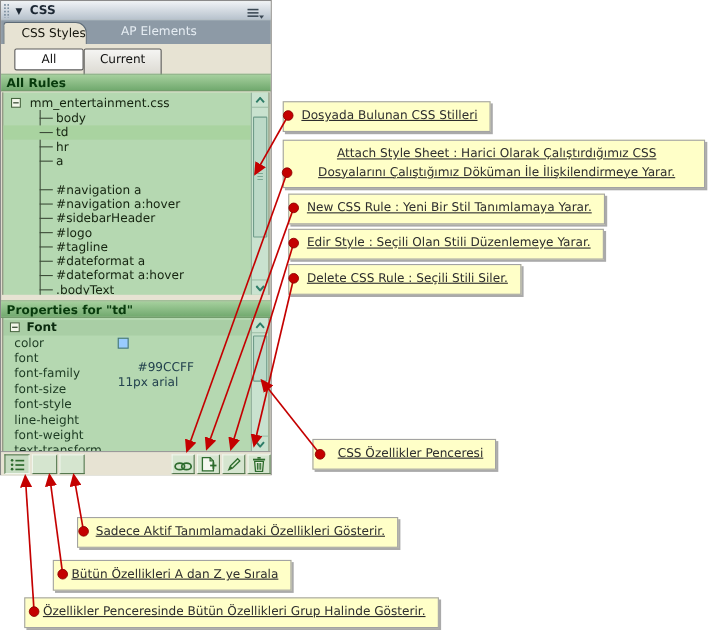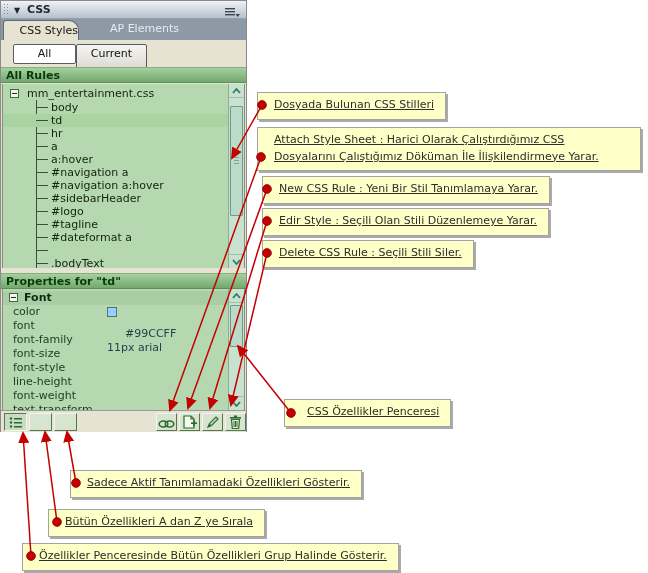--- a/index.html
+++ b/index.html
@@ -174,24 +174,20 @@
           <span class="rl">td</span>
         </div>
       <div class="rule-row" style="top:43px">
           <span class="tick"></span>
           <span class="rl">hr</span>
         </div>
       <div class="rule-row" style="top:56px">
           <span class="tick"></span>
           <span class="rl">a</span>
         </div>
-      <div class="rule-row" style="top:69px">
-          <span class="tick"></span>
-          <span class="rl">a:hover</span>
-        </div>
       <div class="rule-row" style="top:82px">
           <span class="tick"></span>
           <span class="rl">#navigation a</span>
         </div>
       <div class="rule-row" style="top:95px">
           <span class="tick"></span>
           <span class="rl">#navigation a:hover</span>
         </div>
       <div class="rule-row" style="top:108px">
           <span class="tick"></span>
@@ -204,20 +200,21 @@
       <div class="rule-row" style="top:134px">
           <span class="tick"></span>
           <span class="rl">#tagline</span>
         </div>
       <div class="rule-row" style="top:147px">
           <span class="tick"></span>
           <span class="rl">#dateformat a</span>
         </div>
       <div class="rule-row" style="top:160px">
           <span class="tick"></span>
+          <span class="rl">#dateformat a:hover</span>
         </div>
       <div class="rule-row" style="top:173px">
           <span class="tick"></span>
           <span class="rl">.bodyText</span>
         </div>
 
       <div class="vscroll">
         <div class="sb-btn sb-up">
           <svg class="chev" width="9" height="6" viewBox="0 0 9 6">
               <polyline points="1,5 4.5,1 8,5" fill="none" stroke="#2e7d68" stroke-width="1.8"></polyline>
@@ -333,21 +330,21 @@
           <rect x="1" y="2" width="11" height="1.6" fill="#2d6b2d"></rect>
           <rect x="5" y="0.5" width="3" height="1.5" fill="#2d6b2d"></rect>
           <path d="M2.5 4.5 h8 l-0.8 9 h-6.4 z" fill="#e6efdd" stroke="#2d6b2d" stroke-width="1.2"></path>
           <path d="M5 6 v6 M6.5 6 v6 M8 6 v6" stroke="#2d6b2d" stroke-width="1"></path>
         </svg>
       </div>
     </div>
   </div>
 
   <div class="callout" style="left:257px; top:92px;">Dosyada Bulunan CSS Stilleri</div>
-  <div class="callout wrap" style="left:257px; top:127px; width:384px;">Attach Style Sheet : Harici Olarak Çalıştırdığımız CSS Dosyalarını Çalıştığımız Döküman İle İlişkilendirmeye Yarar.</div>
+  <div class="callout wrap" style="left:257px; top:127px; width:384px;text-align:center;">Attach Style Sheet : Harici Olarak Çalıştırdığımız CSS Dosyalarını Çalıştığımız Döküman İle İlişkilendirmeye Yarar.</div>
   <div class="callout" style="left:262px; top:176px;">New CSS Rule : Yeni Bir Stil Tanımlamaya Yarar.</div>
   <div class="callout" style="left:262px; top:208px;">Edir Style : Seçili Olan Stili Düzenlemeye Yarar.</div>
   <div class="callout" style="left:262px; top:240px;">Delete CSS Rule : Seçili Stili Siler.</div>
   <div class="callout" style="left:284px; top:399px;padding-left:22px;">CSS Özellikler Penceresi</div>
   <div class="callout" style="left:70px;  top:470px;">Sadece Aktif Tanımlamadaki Özellikleri Gösterir.</div>
   <div class="callout" style="left:48px;  top:509px;">Bütün Özellikleri A dan Z ye Sırala</div>
   <div class="callout" style="left:22px;  top:543px;">Özellikler Penceresinde Bütün Özellikleri Grup Halinde Gösterir.</div>
 
   <svg id="overlay" width="648" height="573">
     <defs>

